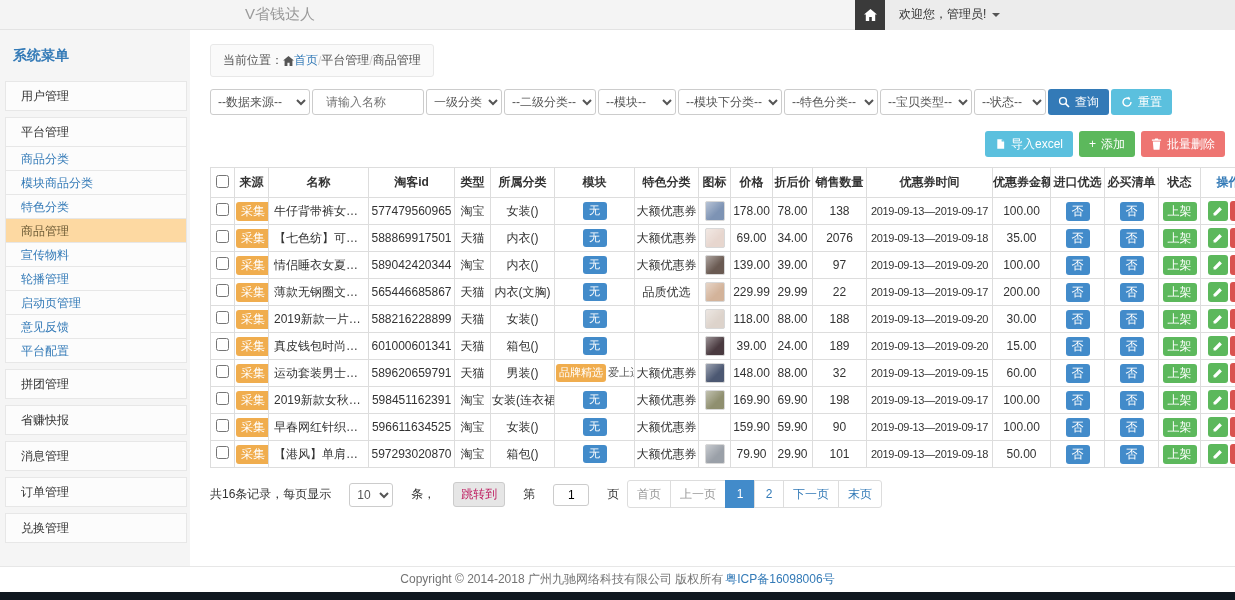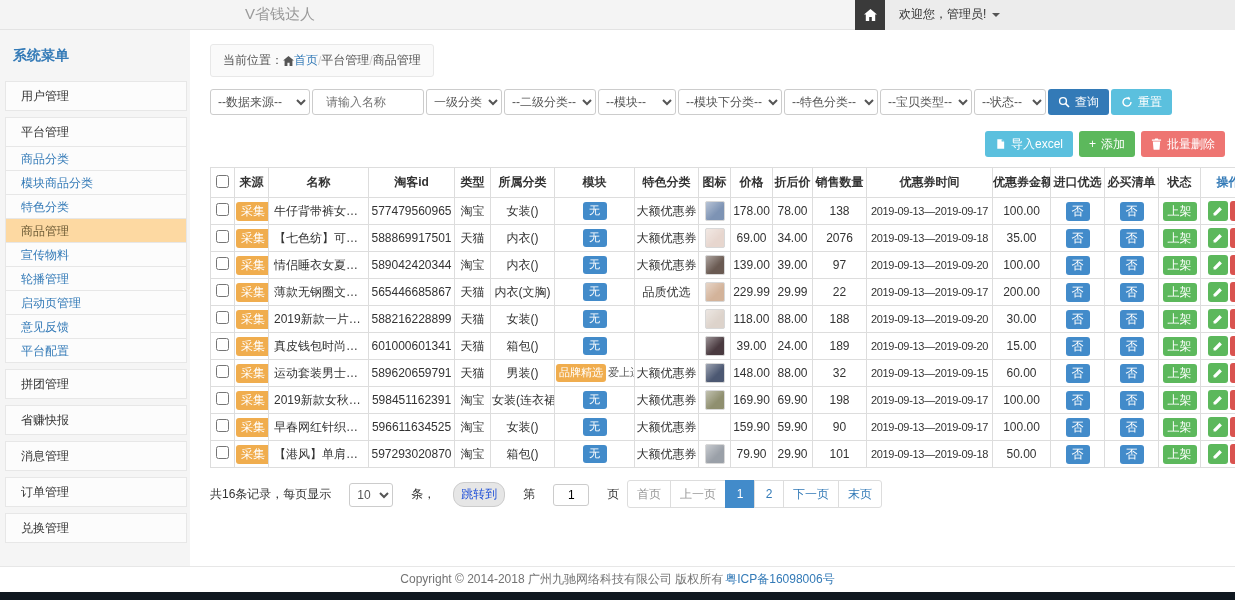--- a/index.html
+++ b/index.html
@@ -71,21 +71,21 @@
   .mod-text{margin-left:2px;color:#555;font-size:11px}
   .thumb{display:inline-block;width:20px;height:20px;border-radius:2px;border:1px solid #d8d8d8;vertical-align:middle;background-image:linear-gradient(135deg,rgba(255,255,255,.45),rgba(255,255,255,0) 60%)}
   .mini-btn{width:20px;height:20px;border:none;border-radius:3px;display:inline-flex;align-items:center;justify-content:center;cursor:pointer;margin:0 1px;padding:0}
   .mb-green{background:var(--success,#5cb85c)}
   .mb-red{background:var(--danger,#d9534f)}
 
   
   .pager-row{position:relative;margin-top:14px;display:flex;align-items:center;color:#333}
   .pager-left{display:flex;align-items:center;gap:18px}
   .pager-left select{width:44px;height:24px}
-  .jump-btn{background:#e6e6e6;border:1px solid #ccc;border-radius:11px;padding:3px 7px;color:#1d4ed8;cursor:pointer}
+  .jump-btn{background:#e6e6e6;border:1px solid #ccc;border-radius:3px;padding:3px 7px;color:#be185d;cursor:pointer}
   .jump-input{width:36px;height:22px;border:1px solid #ccc;border-radius:3px;text-align:center;font-size:12px}
   .pagination{position:absolute;left:418px;top:-2px;display:flex}
   .page-btn{min-width:30px;height:28px;line-height:26px;padding:0 9px;border:1px solid #ddd;margin-left:-1px;color:var(--primary,#337ab7);text-align:center;text-decoration:none;background:#fff;cursor:pointer}
   .page-btn:first-child{border-radius:3px 0 0 3px}
   .page-btn:last-child{border-radius:0 3px 3px 0}
   .page-btn.muted{color:#999}
   .page-btn.active{background:var(--pagination-active,#428bca);border-color:var(--pagination-active,#428bca);color:#fff}
 
   
   .site-footer{position:absolute;left:0;right:0;bottom:8px;height:26px;border-top:1px solid #e7e7e7;background:#fff;display:flex;align-items:center;justify-content:center;gap:2px;color:#737373}

